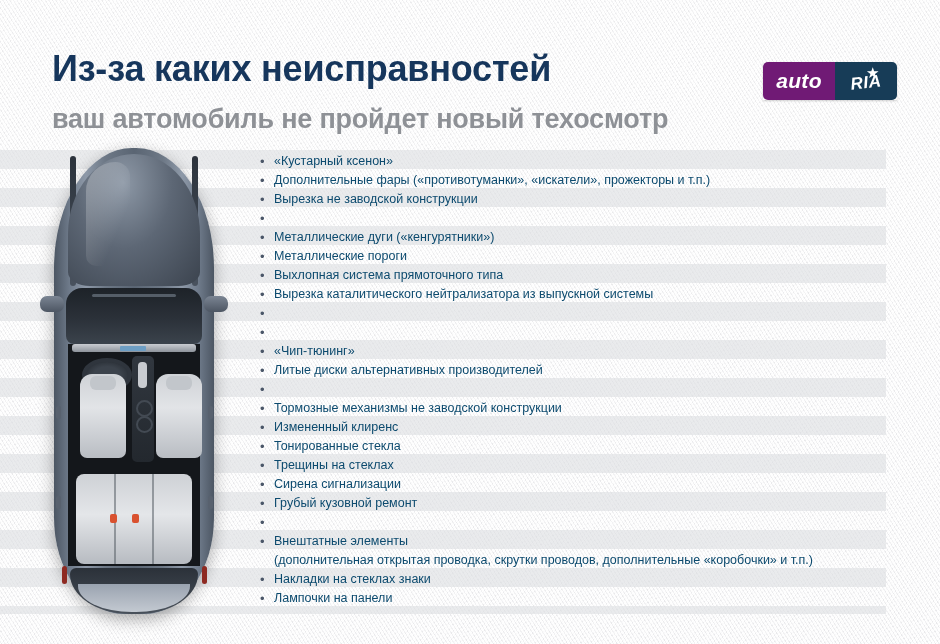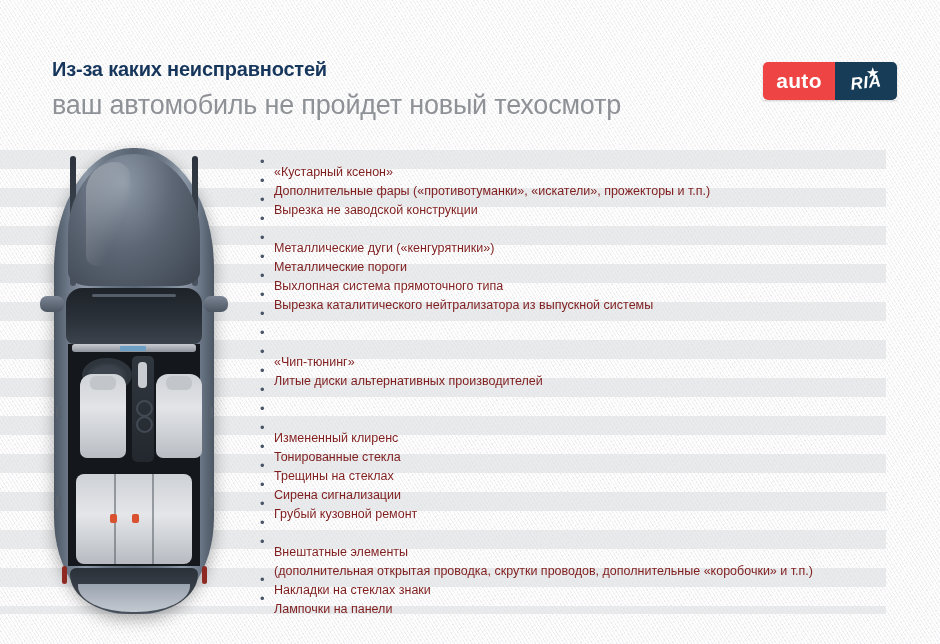--- a/index.html
+++ b/index.html
@@ -27,35 +27,35 @@
         rgba(221,223,226,.62) 0px,
         rgba(221,223,226,.62) 19px,
         rgba(255,255,255,0) 19px,
         rgba(255,255,255,0) 38px);
     pointer-events:none;
   }
 
   
   #header{position:absolute;left:52px;top:52px;}
   .title-main{
-    font-size:20px;font-weight:bold;color:#16365c;letter-spacing:-.2px;
+    font-size:36px;font-weight:bold;color:#16365c;letter-spacing:-.2px;
     line-height:34px;white-space:nowrap;
   }
   .title-sub{
-    font-size:27px;font-weight:normal;color:#8e9196;letter-spacing:-.2px;
-    line-height:34px;white-space:nowrap;margin-top:2px;
+    font-size:27px;font-weight:bold;color:#8e9196;letter-spacing:-.2px;
+    line-height:34px;white-space:nowrap;margin-top:16px;
   }
 
   
   #logo{position:absolute;left:763px;top:62px;display:flex;height:38px;
         box-shadow:0 1px 2px rgba(0,0,0,.18);}
   .logo-auto{
-    background:#ef4444;color:#fff;font-size:21px;font-weight:bold;
+    background:#701a75;color:#fff;font-size:21px;font-weight:bold;
     display:flex;align-items:center;justify-content:center;
-    width:72px;border-radius:5px 0 0 5px;letter-spacing:.3px;
+    width:72px;border-radius:5px 0 0 5px;letter-spacing:.3px;font-style:italic;
   }
   .logo-ria{
     background:#173c57;width:62px;border-radius:0 5px 5px 0;
     position:relative;overflow:hidden;
   }
   .logo-ria .ria-text{
     position:absolute;left:0;right:0;top:11px;text-align:center;
     color:#fff;font-size:17px;font-weight:bold;font-style:italic;
     letter-spacing:.5px;transform:rotate(-7deg);
   }
@@ -68,21 +68,21 @@
   #list{position:absolute;left:258px;top:152px;width:630px;}
   .row{
     display:flex;align-items:flex-start;height:19px;
   }
   .row.two-line{height:38px;}
   .bullet{
     width:14px;flex:0 0 14px;color:#4a5668;font-size:13px;line-height:19px;
     text-align:left;padding-left:2px;
   }
   .row-text{
-    font-size:12.5px;color:#7f1d1d;line-height:19px;white-space:nowrap;margin-top:11px;
+    font-size:12.5px;color:#0c4a6e;line-height:19px;white-space:nowrap;
   }
   .row-text .sub{display:block;}
 
   
   #car{position:absolute;left:46px;top:148px;width:176px;height:466px;}
   .cpart{position:absolute;}
 
   
   .body-main{
     left:8px;top:0;width:160px;height:466px;
@@ -306,20 +306,21 @@
     </div>
     <div class="row">
       <span class="bullet">•</span>
       <span class="row-text">Литые диски альтернативных производителей</span>
     </div>
     <div class="row">
       <span class="bullet">•</span>
     </div>
     <div class="row">
       <span class="bullet">•</span>
+      <span class="row-text">Тормозные механизмы не заводской конструкции</span>
     </div>
     <div class="row">
       <span class="bullet">•</span>
       <span class="row-text">Измененный клиренс</span>
     </div>
     <div class="row">
       <span class="bullet">•</span>
       <span class="row-text">Тонированные стекла</span>
     </div>
     <div class="row">

